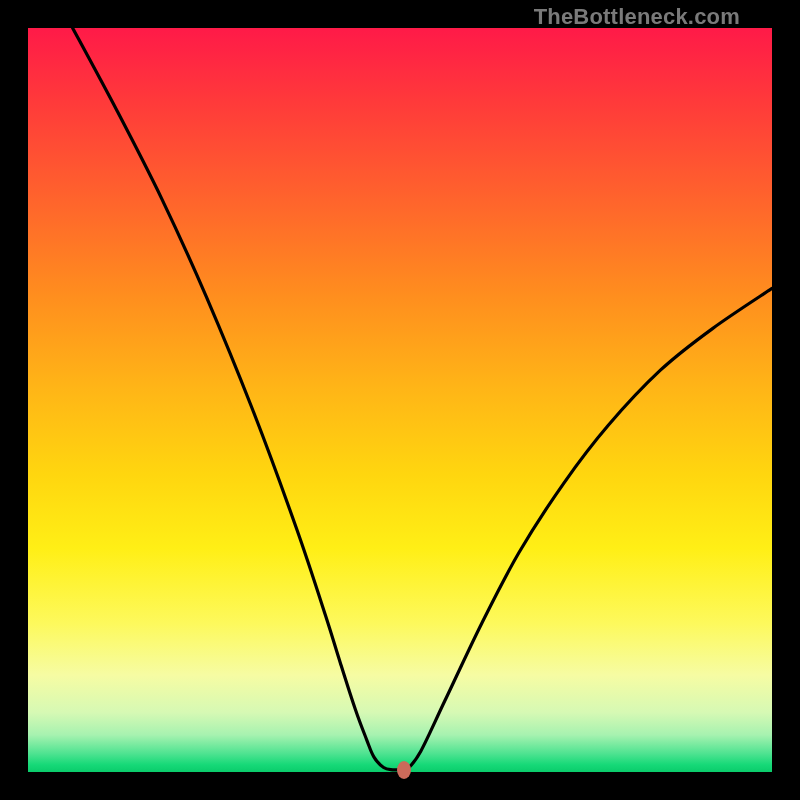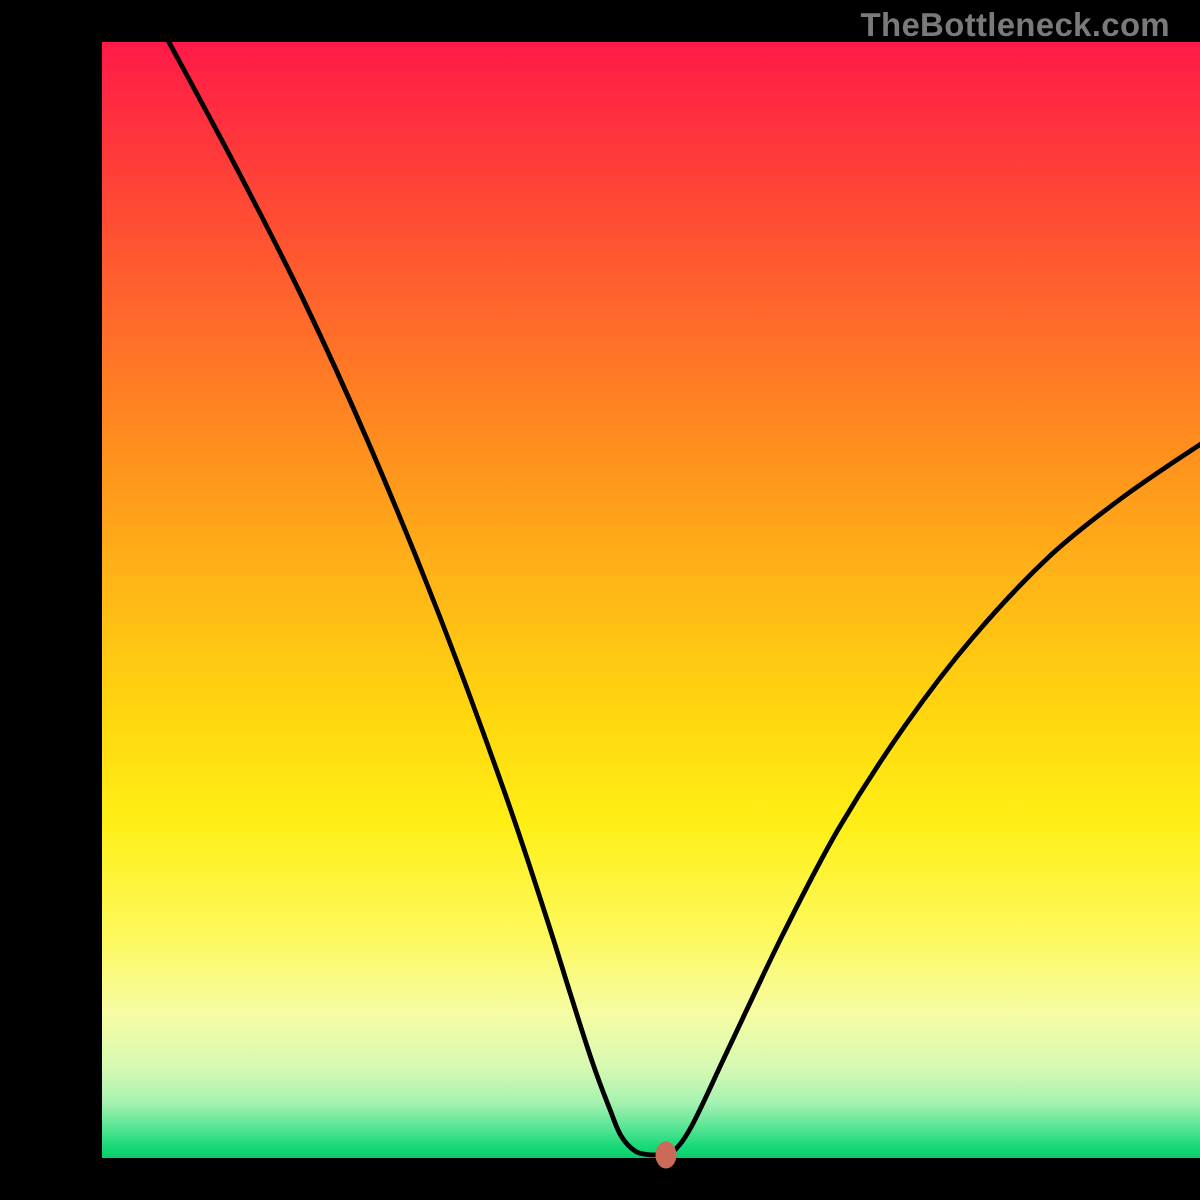--- a/index.html
+++ b/index.html
@@ -11,21 +11,20 @@
     overflow: hidden;
     font-family: Arial, Helvetica, sans-serif;
   }
   .frame {
     position: absolute;
     left: 0;
     top: 0;
     width: 752px;
     height: 800px;
     background: #000;
-    margin-left: 40px;
   }
   .plot {
     position: absolute;
     left: 28px;
     top: 28px;
     width: 744px;
     height: 744px;
     background: linear-gradient(
       to bottom,
       #ff1a48 0%,

